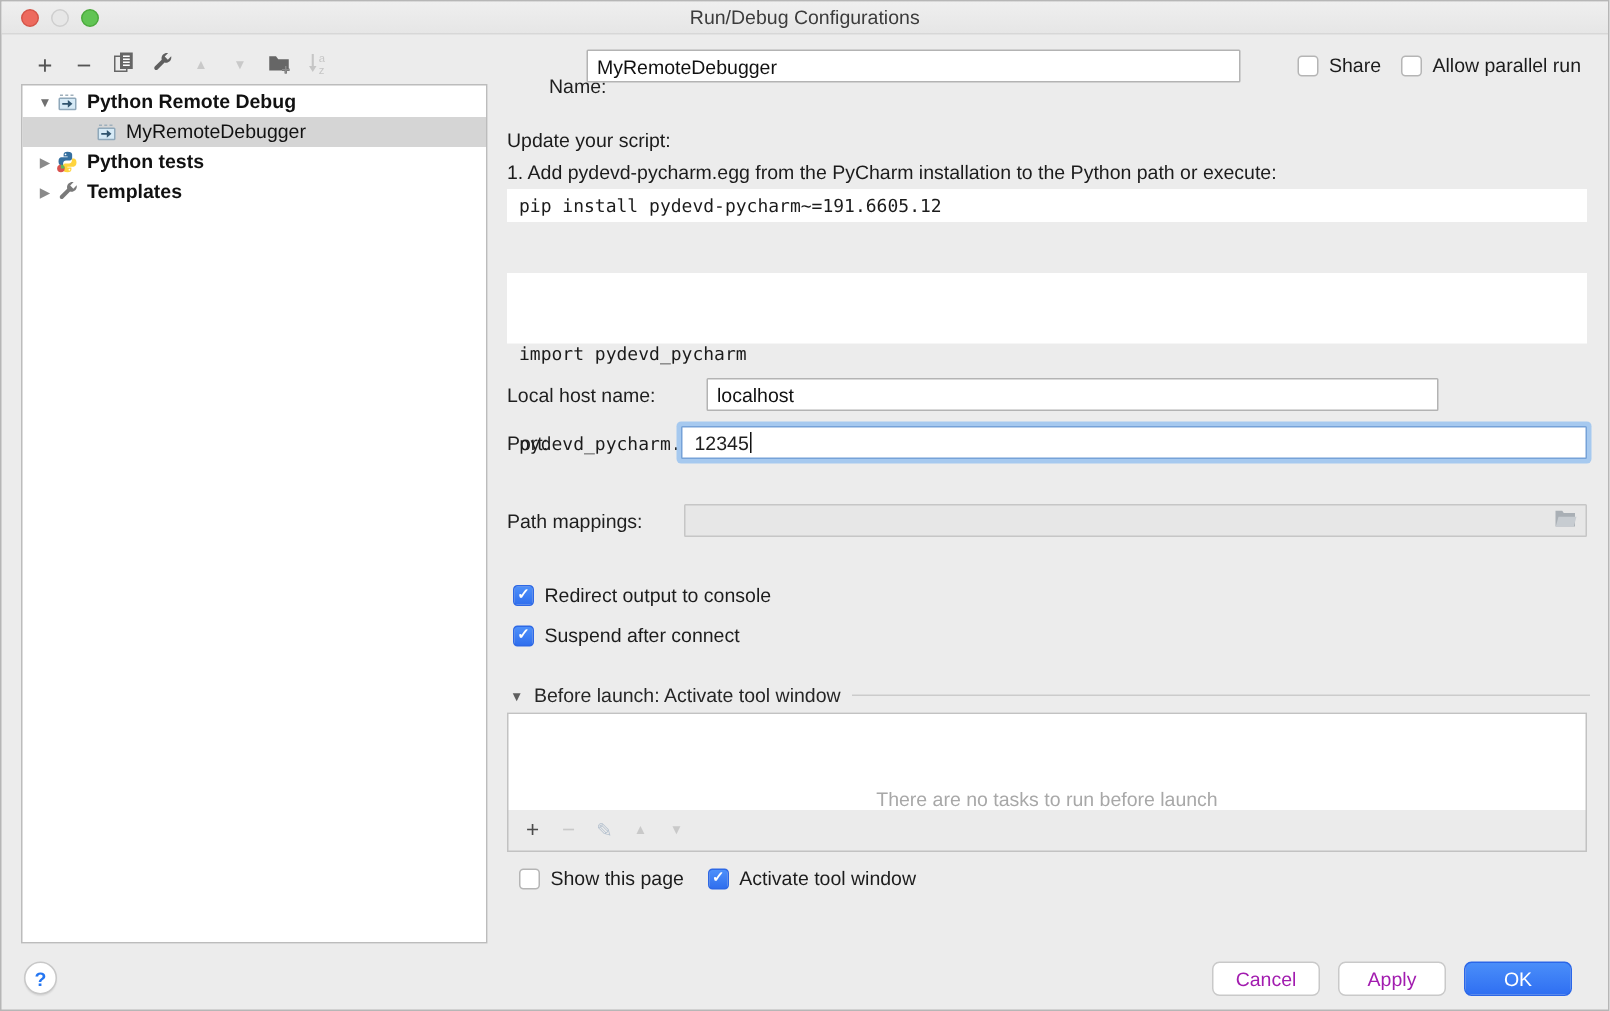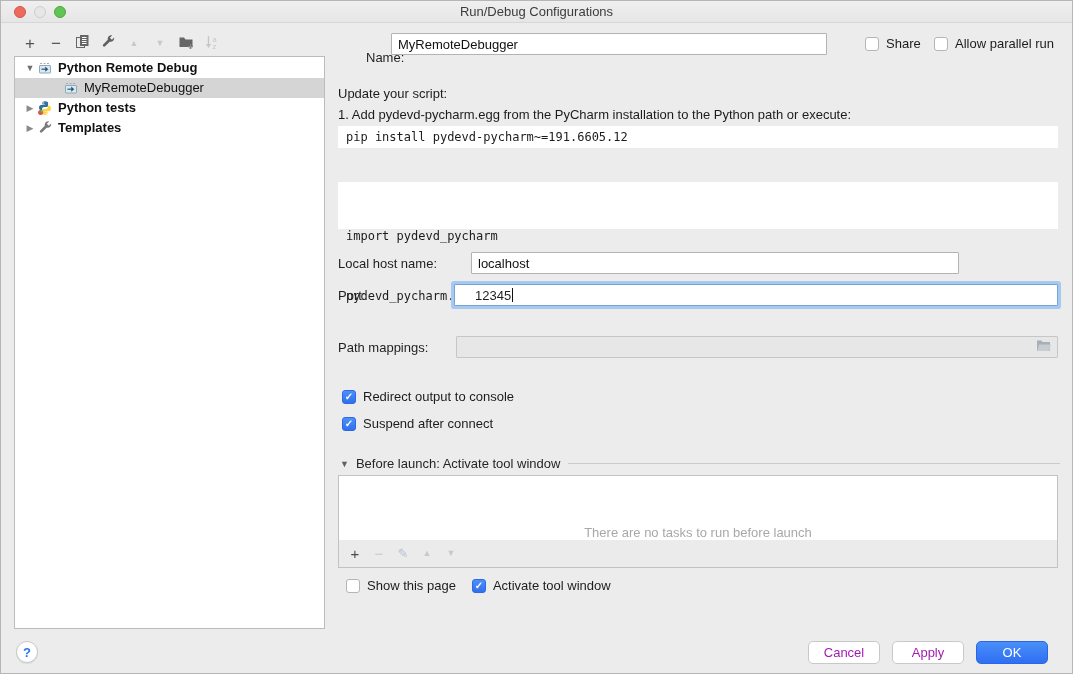--- a/index.html
+++ b/index.html
@@ -43,21 +43,21 @@
   .para{font-size:13px;color:#1c1c1c;}
   input.field, .field{
     height:22px;border:1px solid #b3b3b3;background:#fff;font-size:13px;
     font-family:"Liberation Sans",sans-serif;padding:0 6px;color:#111;border-radius:1px;
   }
   .codeblock{background:#fff;font-family:"DejaVu Sans Mono",monospace;font-size:12px;color:#1b1b1b;
     padding:0 8px;white-space:pre;}
   .code1{line-height:22px;height:22px;}
   .code2{height:47px;padding-top:4px;line-height:20px;margin-top:12px;}
   .focusring{border:1px solid #76a2d8;box-shadow:0 0 0 3px #a6c9ef;border-radius:1px;background:#fff;
-    display:flex;align-items:center;padding:0 20px;font-size:13px;}
+    display:flex;align-items:center;padding:0 8px;font-size:13px;}
   .caret{display:inline-block;width:1px;height:14px;background:#111;margin-left:1px;}
   .disabledfield{background:#e7e7e7;border:1px solid #c6c6c6;display:flex;align-items:center;
     justify-content:flex-end;padding:0 5px;}
   
   .cbrow{display:flex;align-items:center;text-align:center;}
   .cbbox{width:14px;height:14px;border-radius:3px;border:1px solid #b5b5b5;background:#fff;
     flex:none;display:flex;align-items:center;justify-content:center;}
   .cbbox.checked{background:linear-gradient(#4d90fa,#306fee);border:1px solid #2d68e5;}
   .cbcheck{color:#fff;font-size:10px;line-height:10px;font-weight:700;}
   .cblabel{font-size:13px;margin-left:7px;color:#1c1c1c;}

